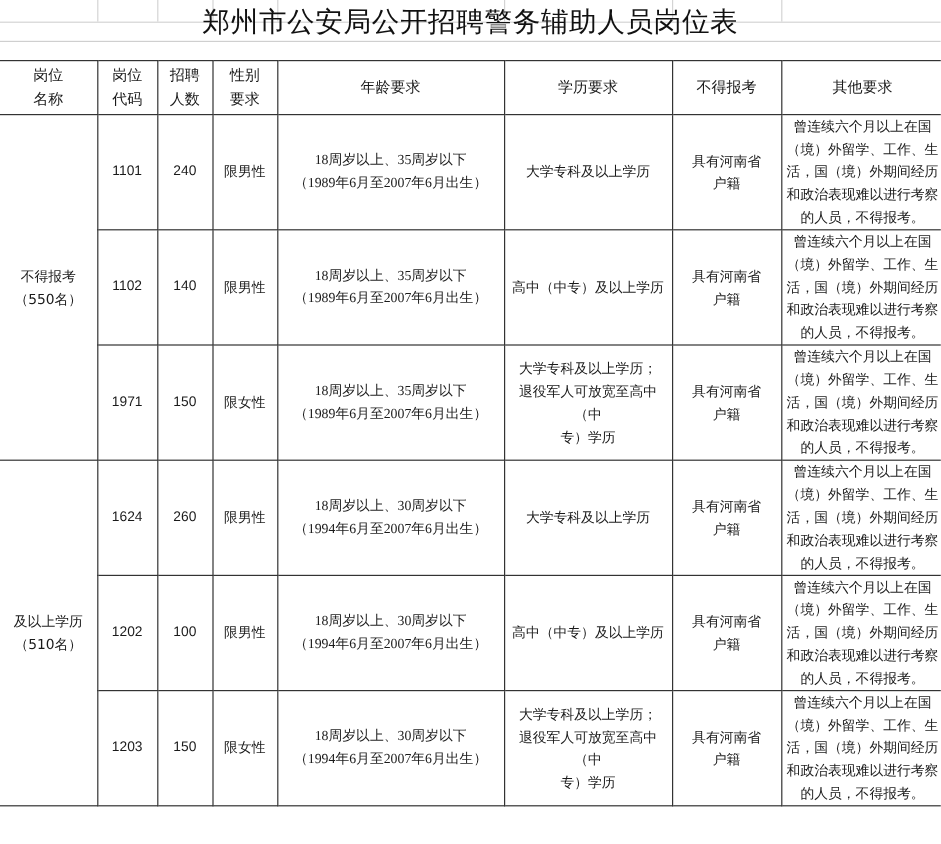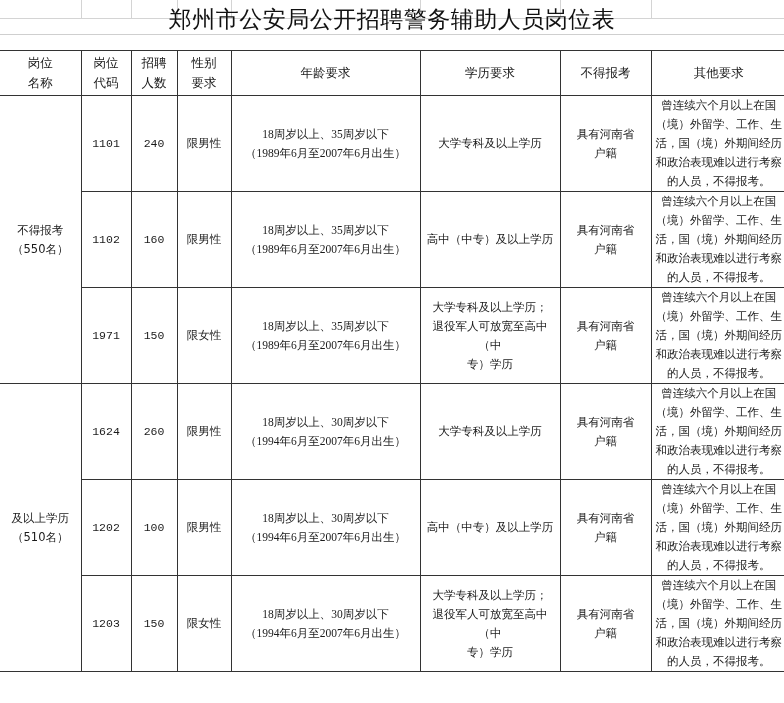--- a/index.html
+++ b/index.html
@@ -12,21 +12,21 @@
            text-align:center; font-size:23px; line-height:34px; color:#111;
            border-bottom:1px solid #cfcfcf; letter-spacing:0.5px; }
   table.jobs { position:absolute; left:0; top:50px; border-collapse:collapse;
                table-layout:fixed; width:786px; }
   table.jobs td, table.jobs th { border:1.5px solid #333; text-align:center; vertical-align:middle;
                padding:0 3px; font-size:11.5px; line-height:19px; font-weight:normal; }
   table.jobs th { height:44px; font-size:12.5px; line-height:20px; }
   table.jobs tr.data td { height:92px; }
   table.jobs td.first, table.jobs th.first { border-left:none; }
   table.jobs td.last, table.jobs th.last { border-right:none; }
-  .num { font-family:Liberation Mono, monospace; font-weight:bold; font-size:12px; }
+  .num { font-family:Liberation Sans, sans-serif; font-weight:bold; font-size:12px; }
   .age { font-family:Liberation Serif, serif; font-weight:bold; font-size:12px; line-height:19px; }
   .other { font-size:11.5px; line-height:19px; padding:0 1px !important; }
 </style>
 </head>
 <body>
 
 <div class="grid-top">
   <span class="gl" style="left:81px"></span>
   <span class="gl" style="left:131px"></span>
   <span class="gl" style="left:177px"></span>
@@ -69,21 +69,21 @@
       <td class="num">240</td>
       <td>限男性</td>
       <td class="age"><span>18周岁以上、35周岁以下</span><br><span>（1989年6月至2007年6月出生）</span></td>
       <td><span>大学专科及以上学历</span></td>
       <td><span>具有河南省</span><br><span>户籍</span></td>
       <td class="last other"><span>曾连续六个月以上在国</span><br><span>（境）外留学、工作、生</span><br><span>活，国（境）外期间经历</span><br><span>和政治表现难以进行考察</span><br><span>的人员，不得报考。</span></td>
     </tr>
 
     <tr class="data">
       <td class="num">1102</td>
-      <td class="num">160</td>
+      <td class="num">140</td>
       <td>限男性</td>
       <td class="age"><span>18周岁以上、35周岁以下</span><br><span>（1989年6月至2007年6月出生）</span></td>
       <td><span>高中（中专）及以上学历</span></td>
       <td><span>具有河南省</span><br><span>户籍</span></td>
       <td class="last other"><span>曾连续六个月以上在国</span><br><span>（境）外留学、工作、生</span><br><span>活，国（境）外期间经历</span><br><span>和政治表现难以进行考察</span><br><span>的人员，不得报考。</span></td>
     </tr>
 
     <tr class="data">
       <td class="num">1971</td>
       <td class="num">150</td>

